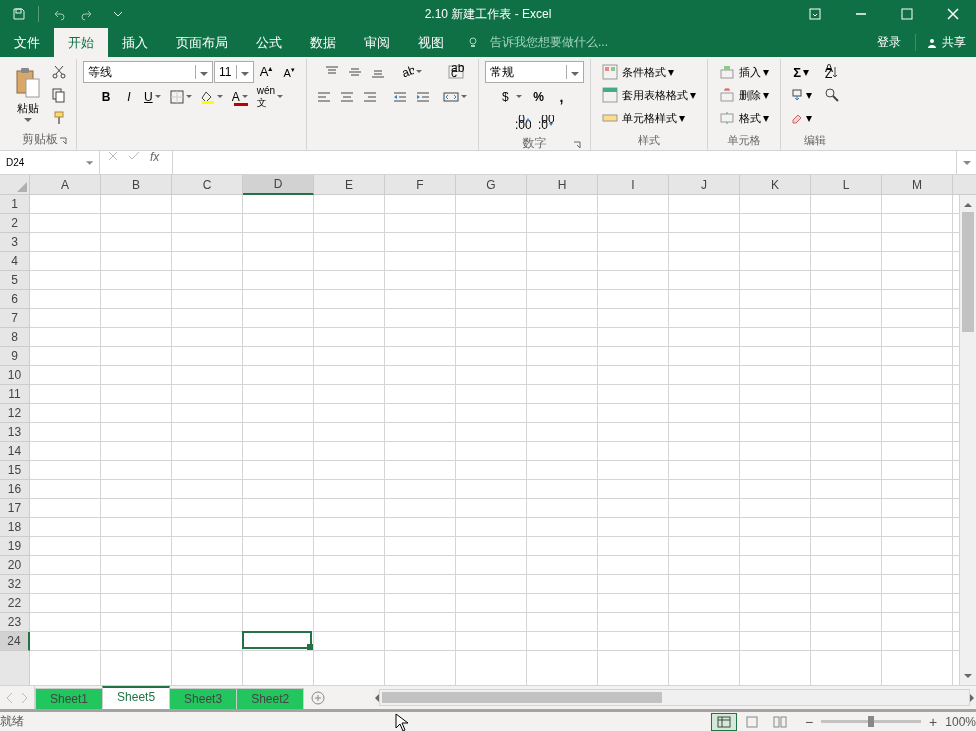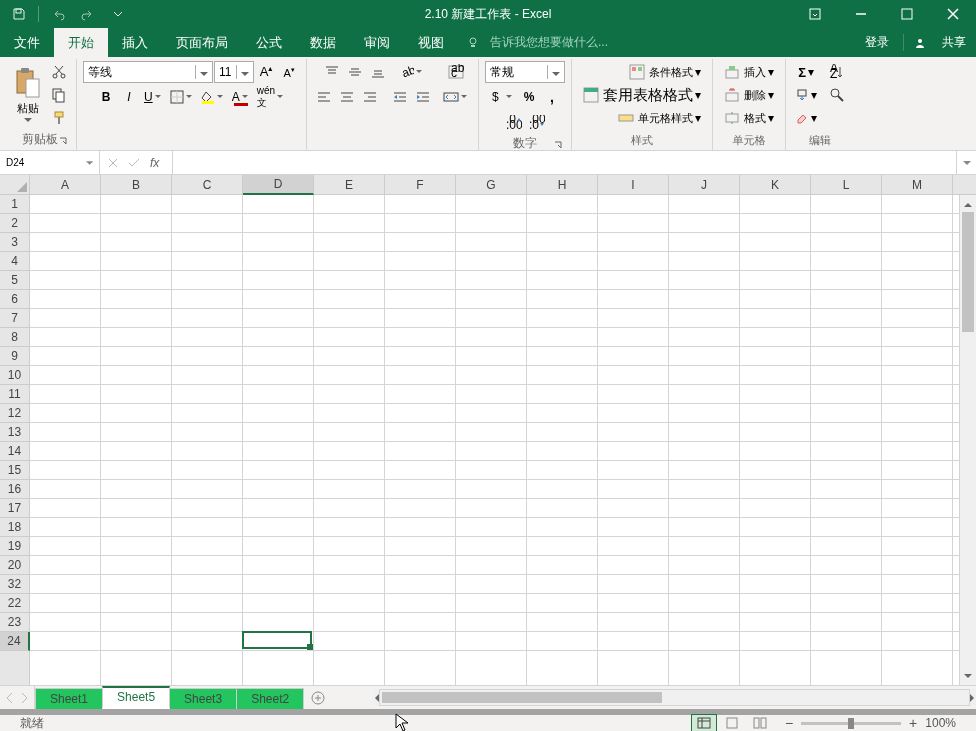--- a/index.html
+++ b/index.html
@@ -13,42 +13,42 @@
 .winctrl{margin-left:auto;display:flex}
 .winbtn{width:46px;height:28px;display:flex;align-items:center;justify-content:center}
 .winbtn svg{stroke:#fff;fill:none}
 .menubar{background:#0e7044;height:29px;display:flex;align-items:stretch;color:#fff}
 .menuitem{padding:0 14px;display:flex;align-items:center;font-size:13px;cursor:pointer}
 .menuitem.active{background:#f3f2f1;color:#0e7044;font-weight:400}
 .tell-me{display:flex;align-items:center;gap:10px;color:#a3d4be;margin-left:8px;font-size:12px}
 .tell-me svg{fill:#a3d4be}
 .right-menu{margin-left:auto;display:flex;align-items:center}
 .right-menu .menuitem{font-size:12px}
-.share-btn{background:#0e7044;display:flex;align-items:center;gap:16px;padding:0 10px;border-left:1px solid rgba(255,255,255,.2)}
+.share-btn{background:#0e7044;display:flex;align-items:center;gap:4px;padding:0 10px;border-left:1px solid rgba(255,255,255,.2)}
 .ribbon{background:#f3f2f1;border-bottom:1px solid #d4d4d4;height:94px;display:flex;padding:2px 4px 0}
 .rgroup{display:flex;flex-direction:column;border-right:1px solid #d4d4d4;padding:2px 6px 0;height:91px}
 .rgroup-body{flex:1;display:flex;gap:2px}
 .rgroup-label{text-align:center;font-size:11px;color:#666;padding:2px 0;position:relative}
 .rg-launcher{position:absolute;right:0;bottom:2px;width:14px;height:14px;display:flex;align-items:center;justify-content:center}
 .rg-launcher svg{stroke:#666;fill:none}
 .col{display:flex;flex-direction:column;gap:1px;align-items:center}
 .row{display:flex;gap:1px;align-items:center}
 .rbtn{min-width:22px;height:22px;display:flex;align-items:center;justify-content:center;border:1px solid transparent;padding:0 2px}
 .rbtn svg{display:block}
 .dd{width:10px;display:flex;align-items:center;justify-content:center}
 .dd svg{fill:#666}
 .bigbtn{display:flex;flex-direction:column;align-items:center;justify-content:center;gap:2px;padding:2px 4px;height:66px}
 .font-combo{border:1px solid #ababab;background:#fff;height:22px;display:flex;align-items:center;padding:0 4px;font-size:12px}
 .font-name{width:130px}
 .font-size{width:40px}
 .combo-dd{margin-left:auto;border-left:1px solid #ababab;padding-left:4px}
 .formula-bar{height:24px;background:#fff;border-bottom:1px solid #d4d4d4;display:flex;align-items:stretch}
 .name-box{width:100px;border-right:1px solid #d4d4d4;display:flex;align-items:center;padding:0 6px;background:#fff}
 .name-box input{border:none;width:100%;outline:none;font-size:10px}
-.fb-btns{display:flex;align-items:center;border-right:1px solid #d4d4d4;padding:0 8px;gap:10px}
+.fb-btns{display:flex;border-right:1px solid #d4d4d4;padding:0 8px;gap:10px}
 .fb-btns svg{fill:#999}
 .fb-input{flex:1;padding:0 6px;display:flex;align-items:center}
 .fb-expand{width:20px;display:flex;align-items:center;justify-content:center;border-left:1px solid #d4d4d4}
 .grid-area{flex:1;display:flex;flex-direction:column;overflow:hidden;position:relative}
 .col-headers{height:20px;display:flex;background:#e6e6e6;border-bottom:1px solid #ccc}
 .selectall{width:30px;border-right:1px solid #ccc;background:#e6e6e6;position:relative}
 .selectall::after{content:"";position:absolute;right:2px;bottom:2px;border:5px solid transparent;border-right-color:#b0b0b0;border-bottom-color:#b0b0b0}
 .colh{width:71px;border-right:1px solid #ccc;text-align:center;line-height:20px;color:#444;font-size:12px}
 .colh.sel{background:#d2d2d2;border-bottom:2px solid #217346;height:20px;line-height:18px}
 .grid-body{flex:1;display:flex;overflow:hidden}
@@ -67,21 +67,21 @@
 .sheet-bar{height:24px;background:#f3f2f1;border-top:1px solid #d4d4d4;display:flex;align-items:stretch}
 .sheet-nav{display:flex;align-items:center;padding:0 6px;gap:6px;border-right:1px solid #d4d4d4}
 .sheet-nav svg{fill:#999}
 .sheet-tabs{display:flex;align-items:flex-end;padding-top:2px}
 .sheet-tab{padding:3px 14px;border:1px solid #ccc;border-bottom:none;background:#22c55e;margin-right:-1px;font-size:12px;color:#444;position:relative}
 .sheet-tab.active{background:#fff;color:#217346;border-bottom:2px solid #fff;z-index:1;border-top:2px solid #217346;padding-top:2px}
 .sheet-add{width:30px;display:flex;align-items:center;justify-content:center}
 .hscroll{flex:1;display:flex;align-items:center;margin-left:40px}
 .hscroll-track{flex:1;height:17px;background:#f0f0f0;position:relative;border:1px solid #d4d4d4}
 .hscroll-thumb{position:absolute;top:2px;bottom:2px;left:2px;width:280px;background:#c2c2c2}
-.statusbar{height:22px;background:#f3f2f1;border-top:6px solid #a3a3a3;display:flex;align-items:center;padding:0 20px;color:#555;font-size:11px}
+.statusbar{height:22px;background:#f3f2f1;border-top:3px solid #a3a3a3;display:flex;align-items:center;padding:0 0;color:#555;font-size:11px}
 .view-btns{margin-left:auto;display:flex;gap:2px}
 .vbtn{width:26px;height:18px;display:flex;align-items:center;justify-content:center;border:1px solid transparent}
 .vbtn.active{background:#d4ead9;border-color:#217346}
 .zoom{display:flex;align-items:center;gap:8px;margin-left:12px}
 .zoom-slider{width:100px;height:3px;background:#c2c2c2;position:relative}
 .zoom-slider::after{content:"";position:absolute;left:50%;top:-4px;width:6px;height:11px;background:#888;transform:translateX(-50%)}
 .cursor{position:absolute;left:395px;top:713px;pointer-events:none;z-index:999}
 </style>
 </head>
 <body>
@@ -388,21 +388,21 @@
                 <path d="M0 0l3 3 3-3"></path>
               </svg>
             </div>
           </div>
       </div>
     </div>
   </div>
 
   <div class="rgroup">
     <div class="rgroup-body col" style="gap:3px">
-      <div class="font-combo" style="width:80px">
+      <div class="font-combo" style="width:99px">
           <span>常规</span>
           <span class="combo-dd"><svg width="8" height="4" viewBox="0 0 8 4">
               <path d="M0 0l4 4 4-4" fill="#666"></path>
             </svg></span>
         </div>
       <div class="row">
         <div class="rbtn">
             <svg width="14" height="14" viewBox="0 0 14 14">
               <text x="2" y="11" font-size="11">$</text>
             </svg>
@@ -437,36 +437,36 @@
       </div>
     </div>
     <div class="rgroup-label"><span>数字</span><div class="rg-launcher">
           <svg width="10" height="10" viewBox="0 0 10 10">
             <path d="M2 2h6v6M5 5l3 3" stroke="#666"></path>
           </svg>
         </div></div>
   </div>
 
   <div class="rgroup">
-    <div class="rgroup-body col" style="gap:1px;align-items:flex-end">
+    <div class="rgroup-body col" style="gap:1px;align-items:flex-start">
       <div class="rbtn" style="width:auto;padding:0 4px">
           <svg width="16" height="16" viewBox="0 0 16 16">
             <rect x="1" y="1" width="14" height="14" fill="none" stroke="#999"></rect>
             <rect x="3" y="3" width="4" height="4" fill="#e88"></rect>
             <rect x="9" y="3" width="4" height="4" fill="#8c8"></rect>
           </svg>
           <span style="margin-left:4px;font-size:11px">条件格式</span>
           <span style="margin-left:2px">▾</span>
         </div>
       <div class="rbtn" style="width:auto;padding:0 4px">
           <svg width="16" height="16" viewBox="0 0 16 16">
             <rect x="1" y="1" width="14" height="14" fill="none" stroke="#999"></rect>
             <rect x="1" y="1" width="14" height="4" fill="#4a8"></rect>
           </svg>
-          <span style="margin-left:4px;font-size:15px">套用表格格式</span>
+          <span style="margin-left:4px;font-size:11px">套用表格格式</span>
           <span style="margin-left:2px">▾</span>
         </div>
       <div class="rbtn" style="width:auto;padding:0 4px">
           <svg width="16" height="16" viewBox="0 0 16 16">
             <rect x="1" y="5" width="14" height="6" fill="#fd8" stroke="#999"></rect>
           </svg>
           <span style="margin-left:4px;font-size:11px">单元格样式</span>
           <span style="margin-left:2px">▾</span>
         </div>
     </div>

